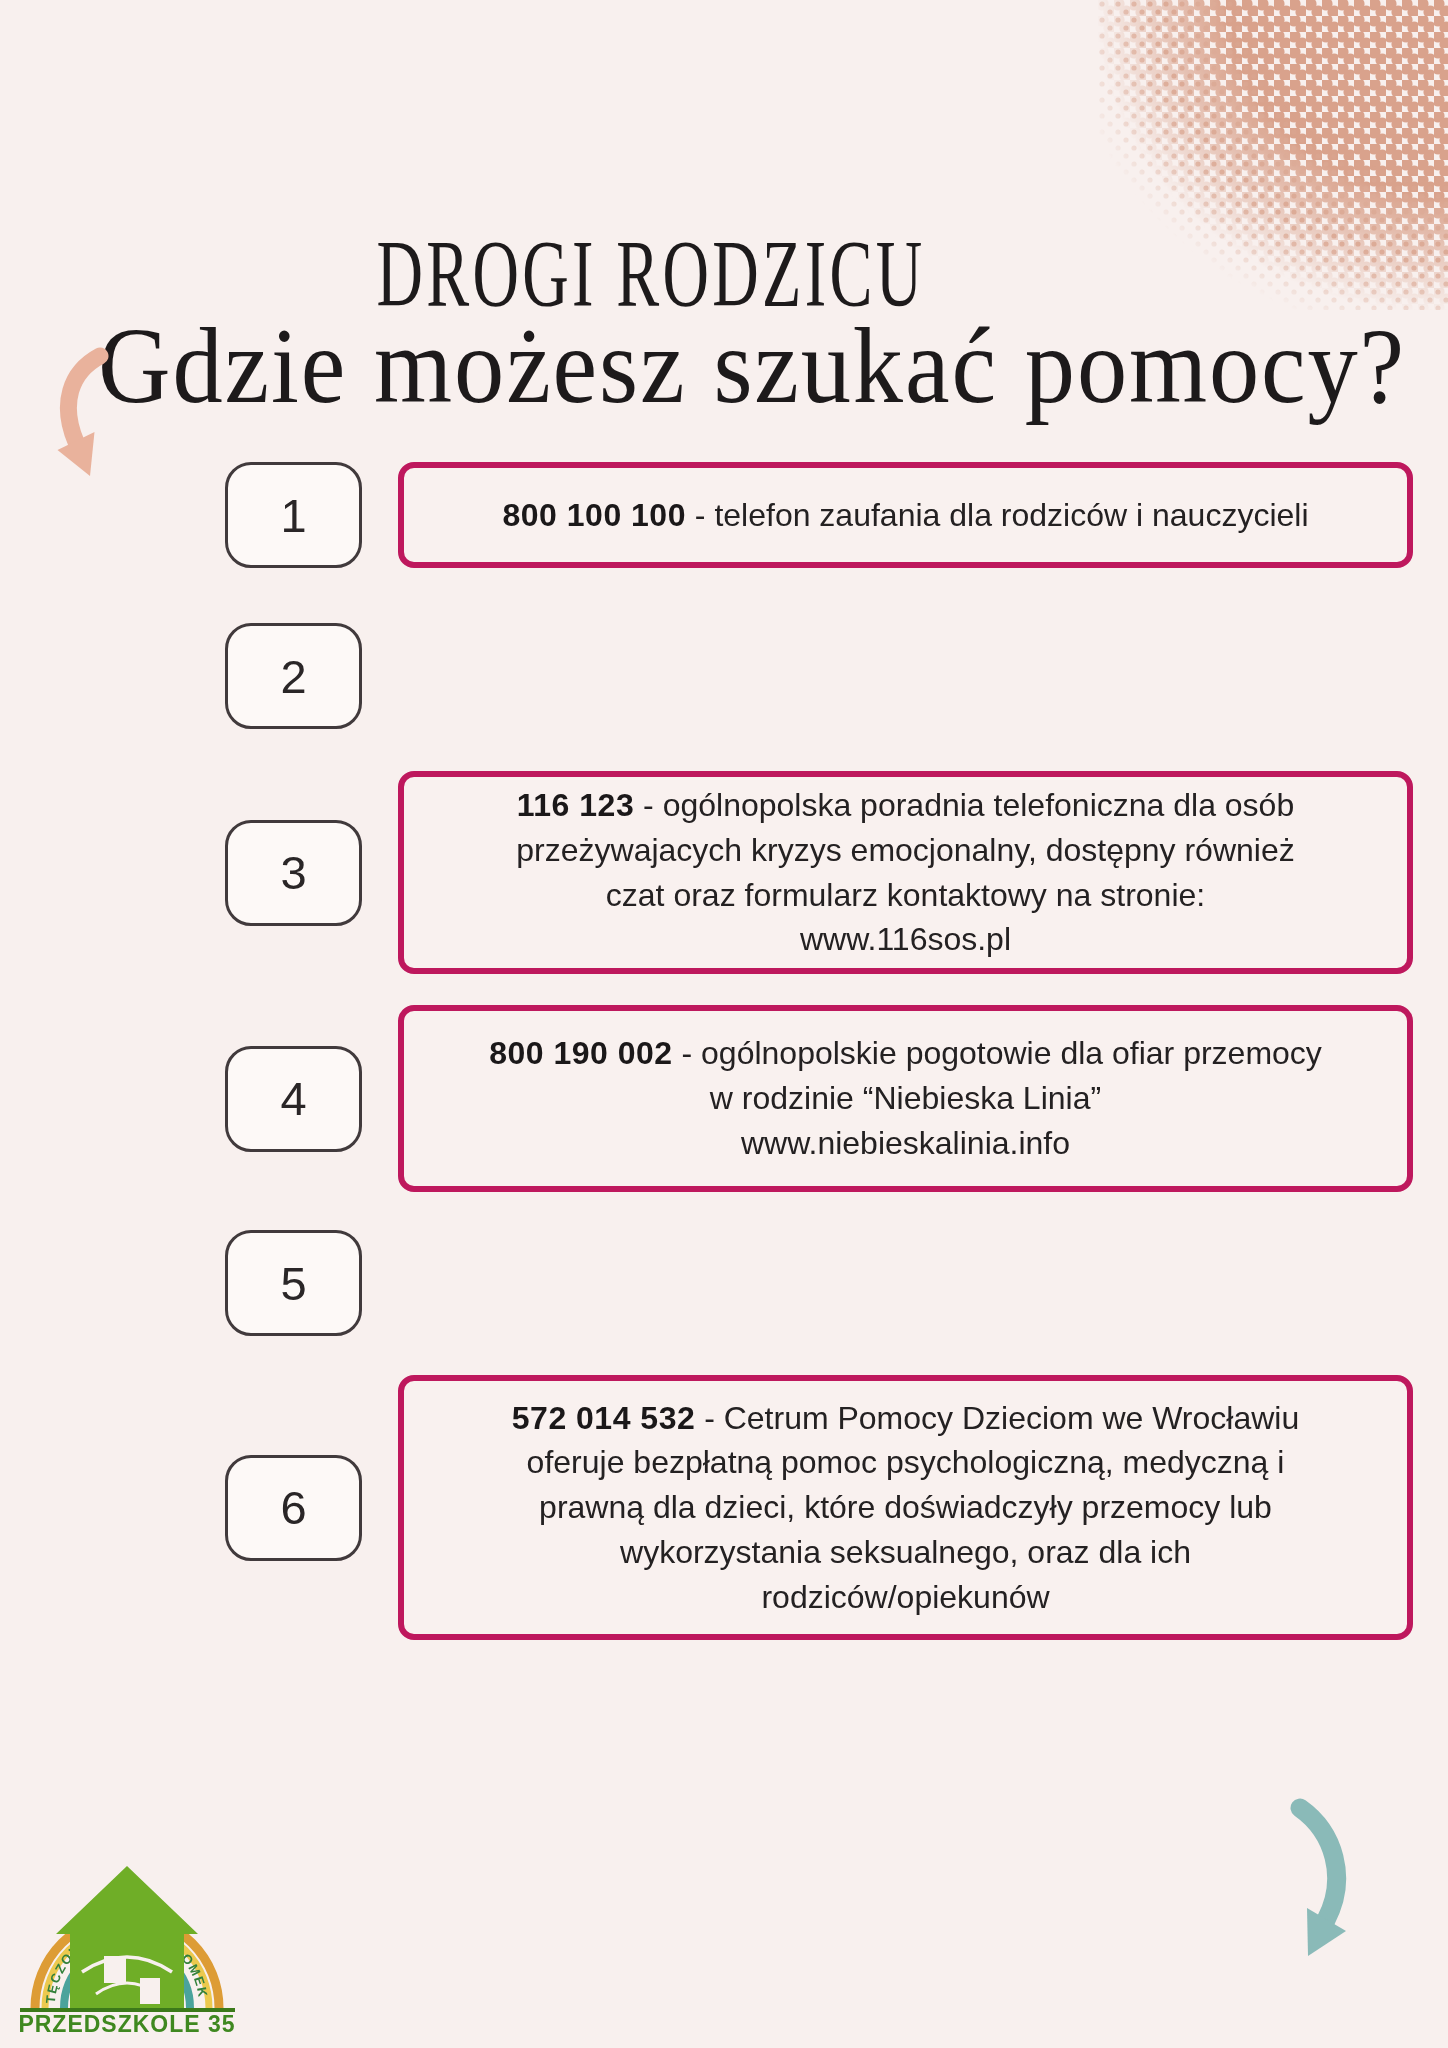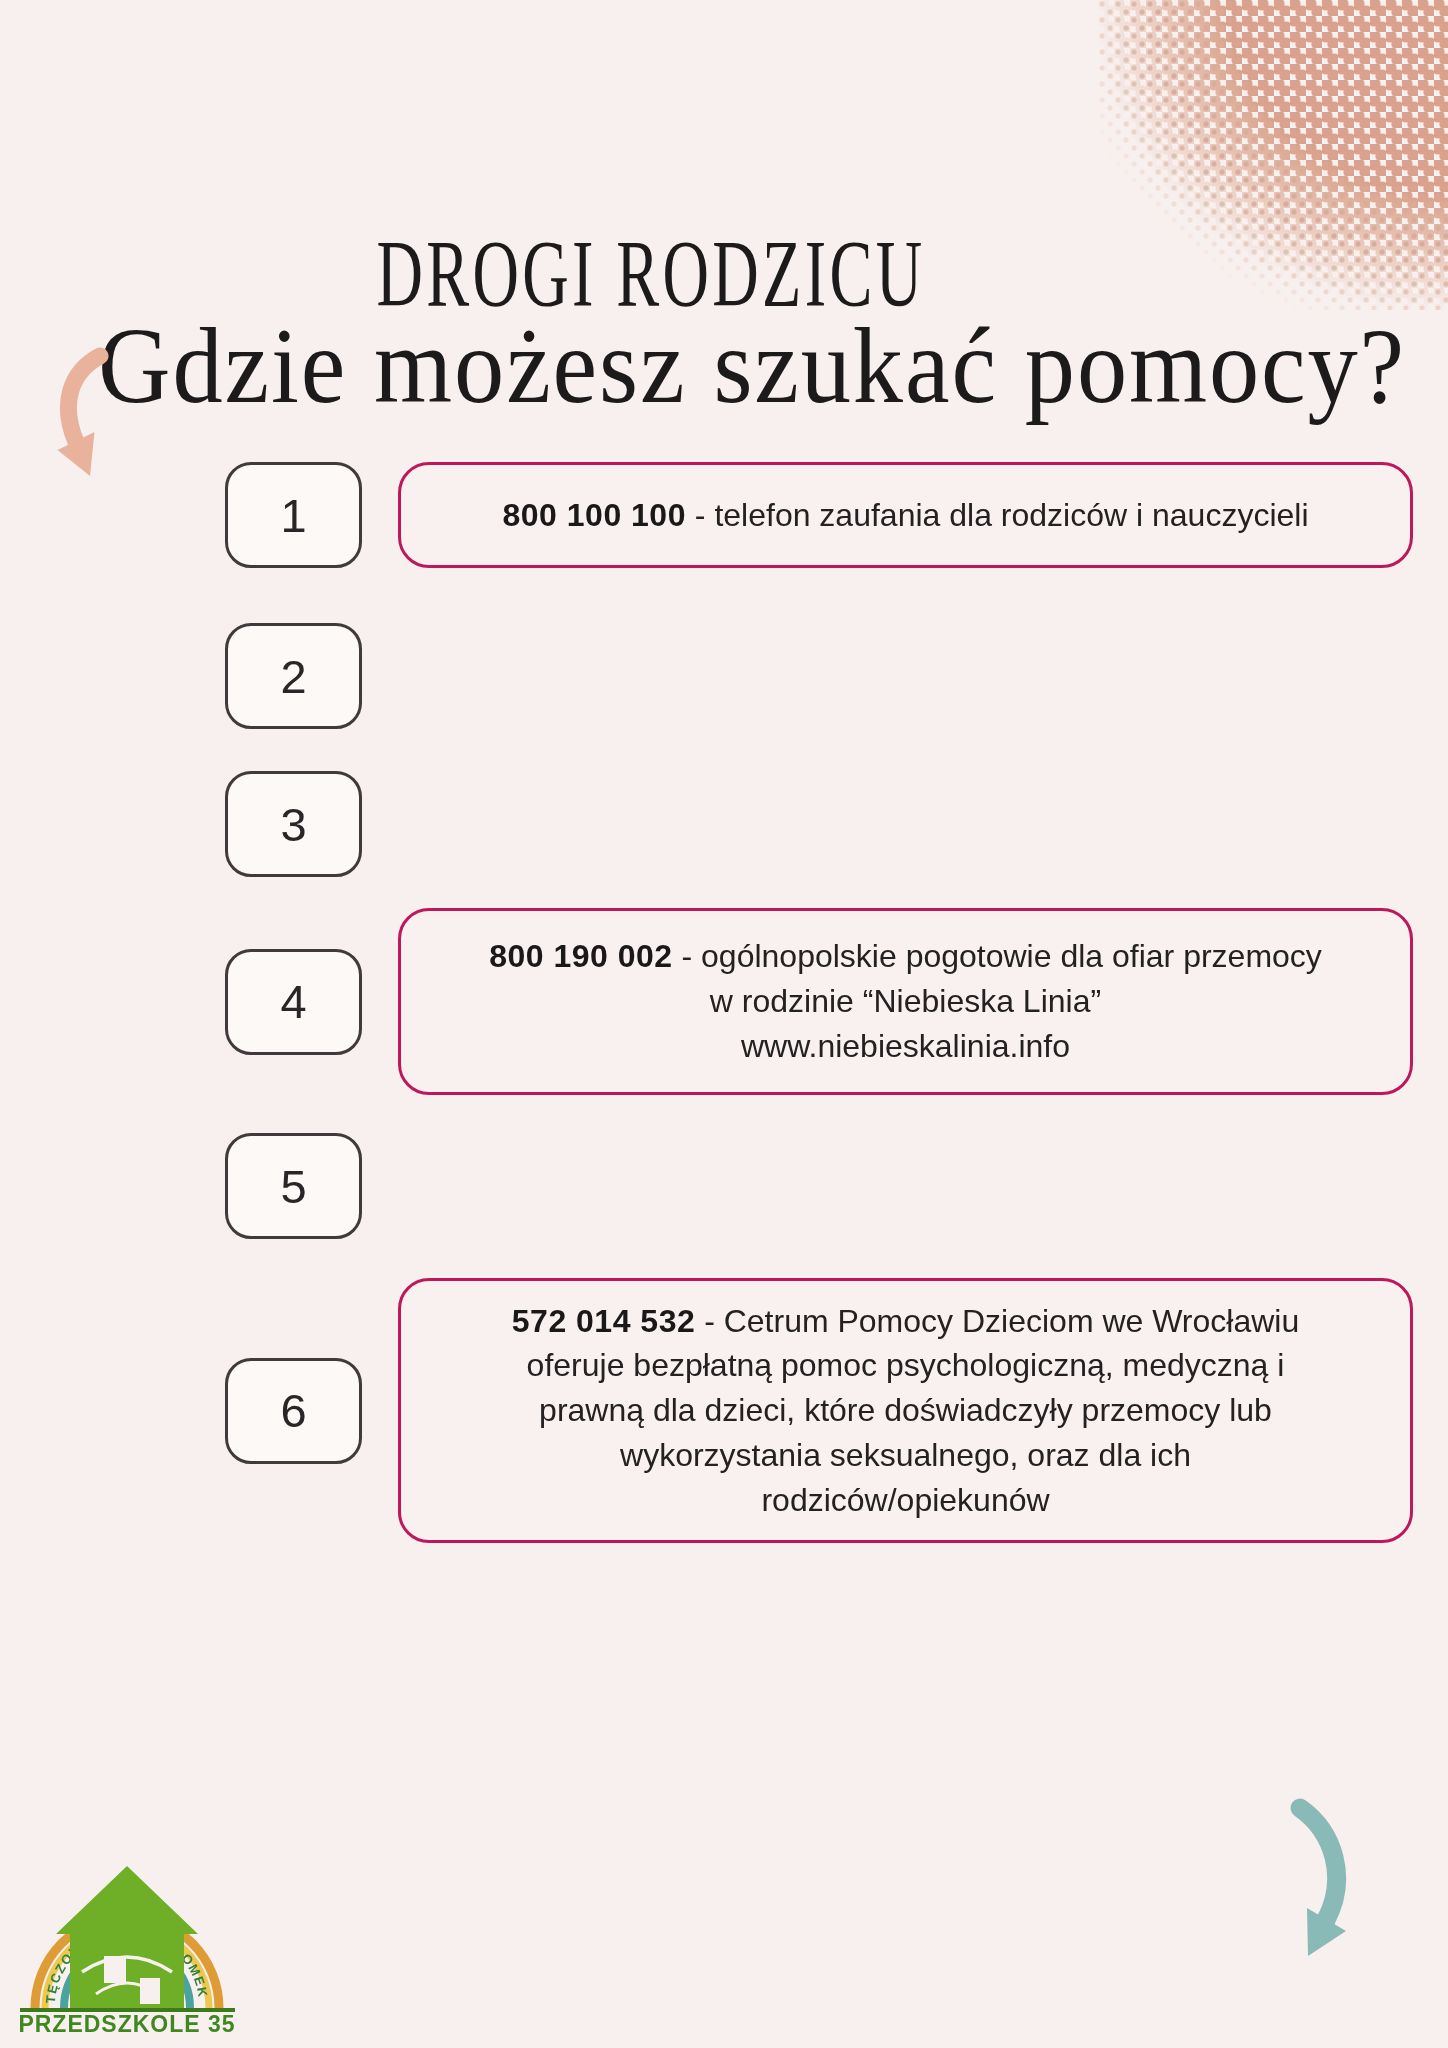--- a/index.html
+++ b/index.html
@@ -34,21 +34,21 @@
   .num{
     flex:0 0 137px;height:106px;margin-right:36px;
     border:3px solid #413a3c;border-radius:26px;
     background:#fdf9f7;
     display:flex;align-items:center;justify-content:center;
     font-size:47px;font-weight:400;color:#2a2627;
     box-sizing:border-box;
   }
   .box{
     flex:1;
-    border:3px solid #be185d;border-radius:31px;
+    border:6px solid #be185d;border-radius:16px;
     background:#f9f1ef;
     display:flex;align-items:center;justify-content:center;
     padding:6px 28px;box-sizing:border-box;
     text-align:center;
   }
   .box p{margin:0;font-size:32px;line-height:1.4;}
   .box b{font-weight:700;letter-spacing:.5px;color:#1b1819;}
   .box .desc{white-space:pre-line;}
   .row:nth-child(1) .box{min-height:106px}
   .row:nth-child(1){margin-bottom:55px}
@@ -118,20 +118,26 @@
       <p><b>800 100 100</b> <span class="desc">- telefon zaufania dla rodziców i nauczycieli</span></p>
     </div>
   </div>
 
   <div class="row">
     <div class="num">2</div>
   </div>
 
   <div class="row">
     <div class="num">3</div>
+    <div class="box">
+      <p><b>116 123</b> <span class="desc">- ogólnopolska poradnia telefoniczna dla osób
+przeżywajacych kryzys emocjonalny, dostępny również
+czat oraz formularz kontaktowy na stronie:
+www.116sos.pl</span></p>
+    </div>
   </div>
 
   <div class="row">
     <div class="num">4</div>
     <div class="box">
       <p><b>800 190 002</b> <span class="desc">- ogólnopolskie pogotowie dla ofiar przemocy
 w rodzinie “Niebieska Linia”
 www.niebieskalinia.info</span></p>
     </div>
   </div>

